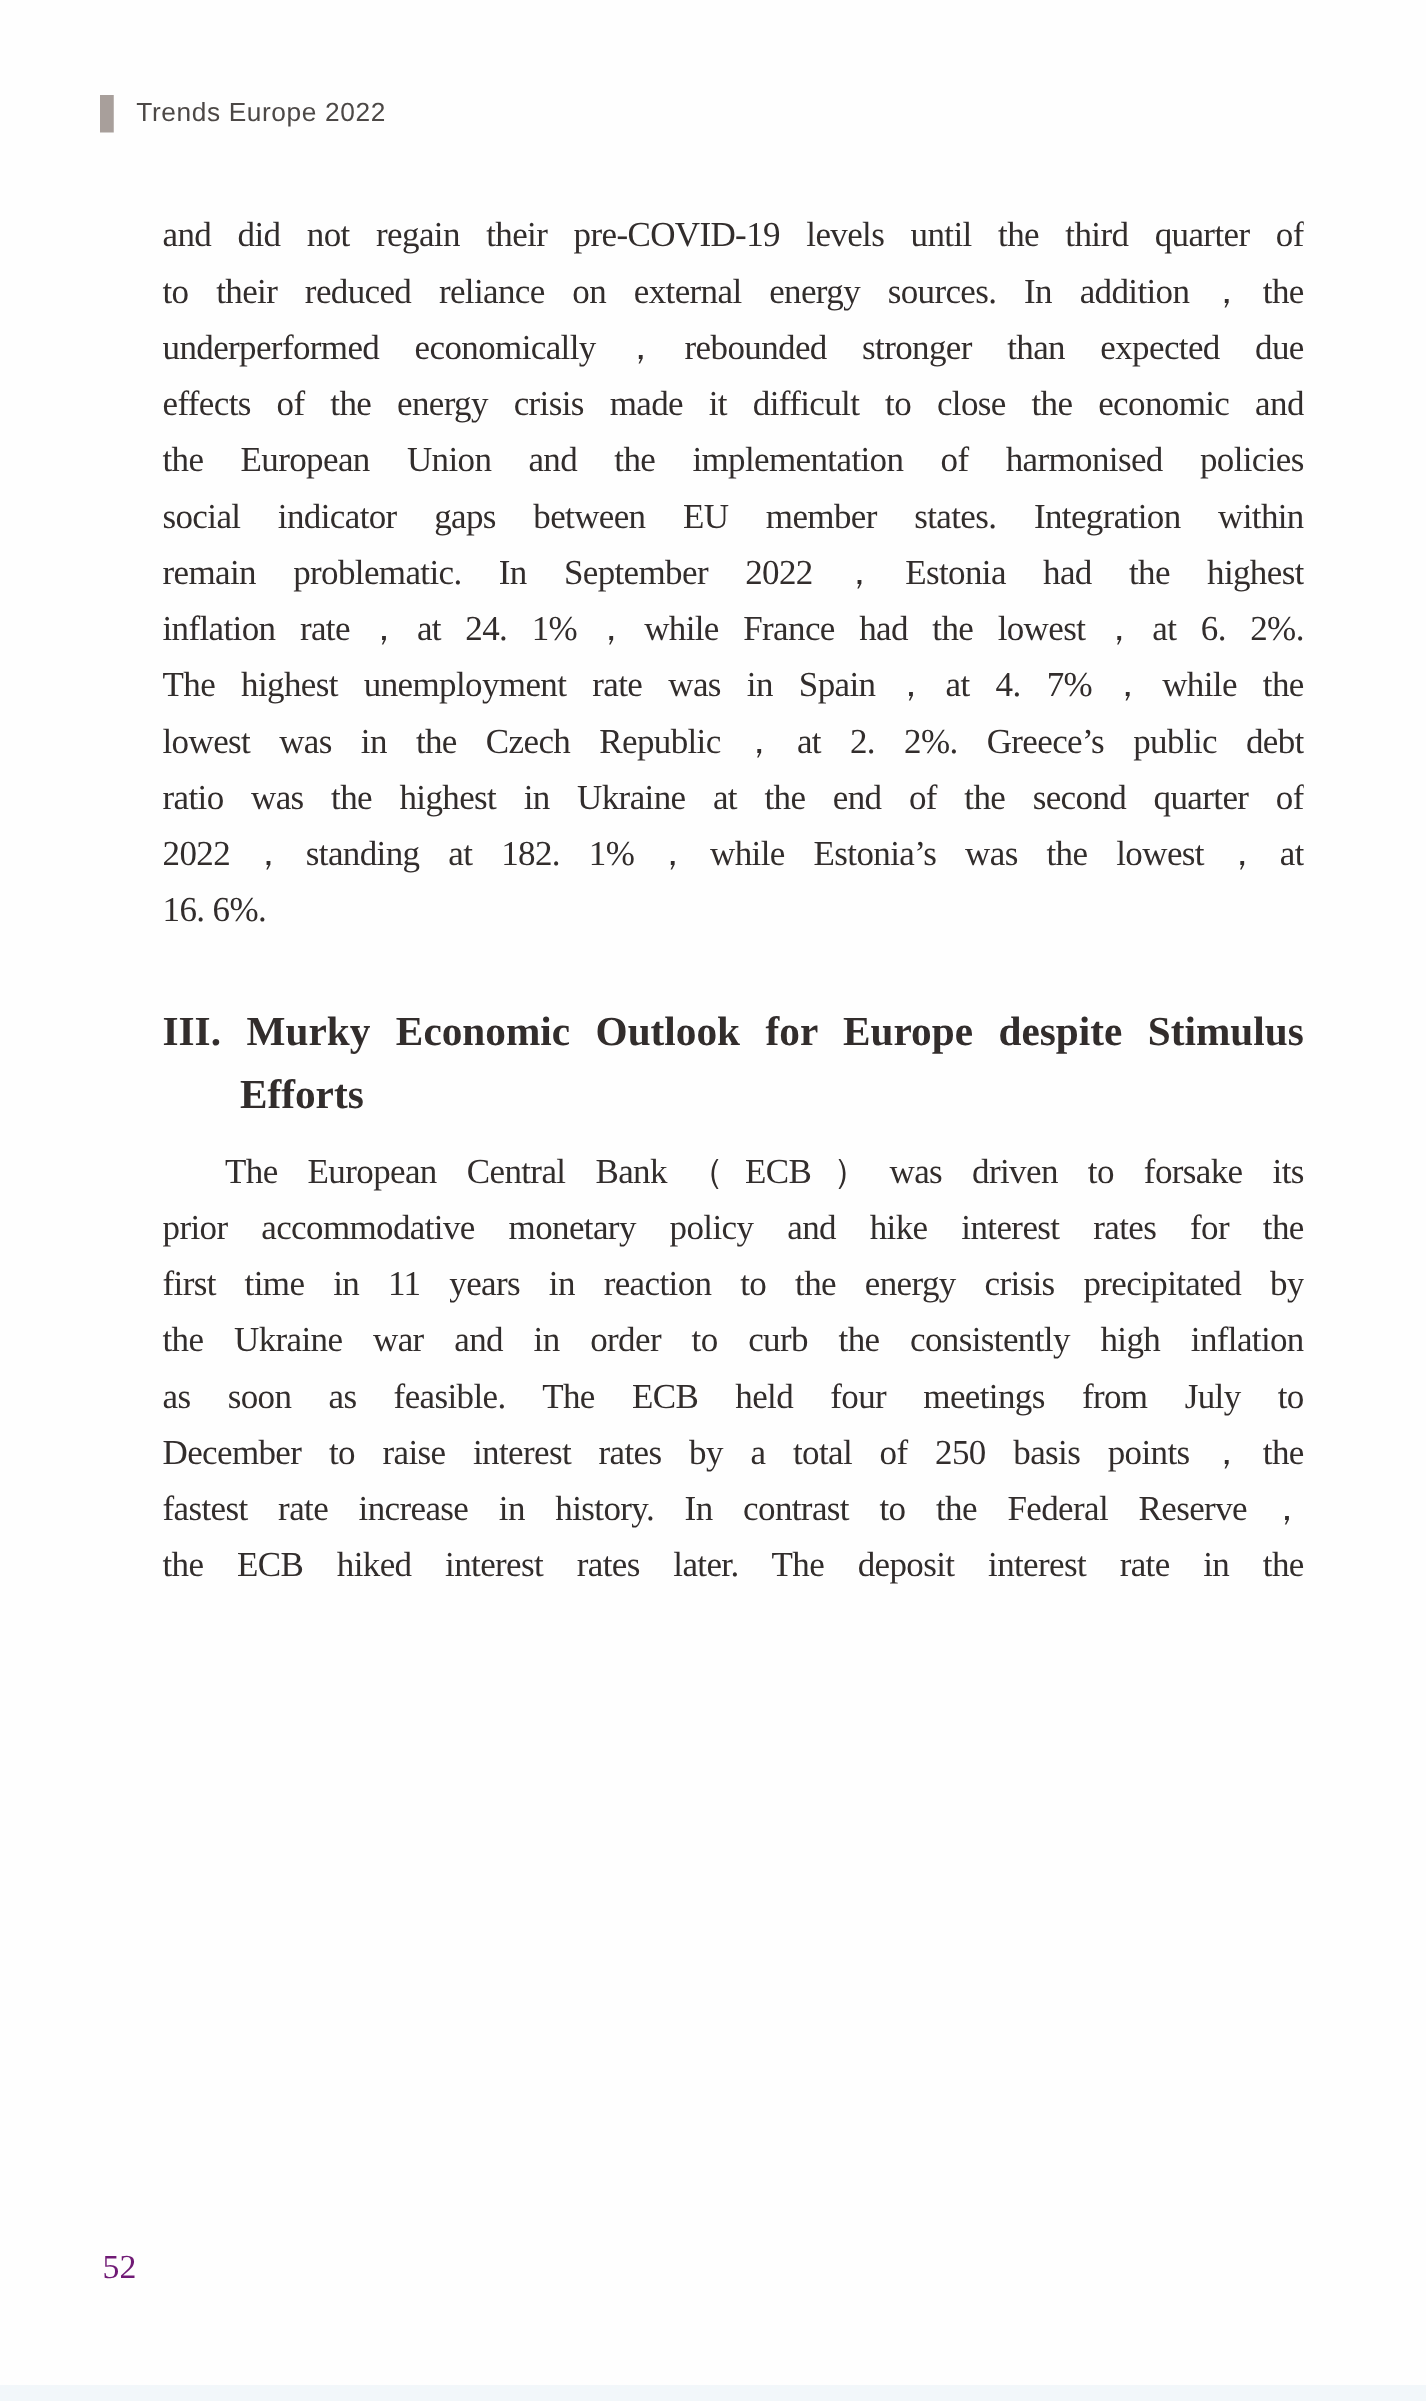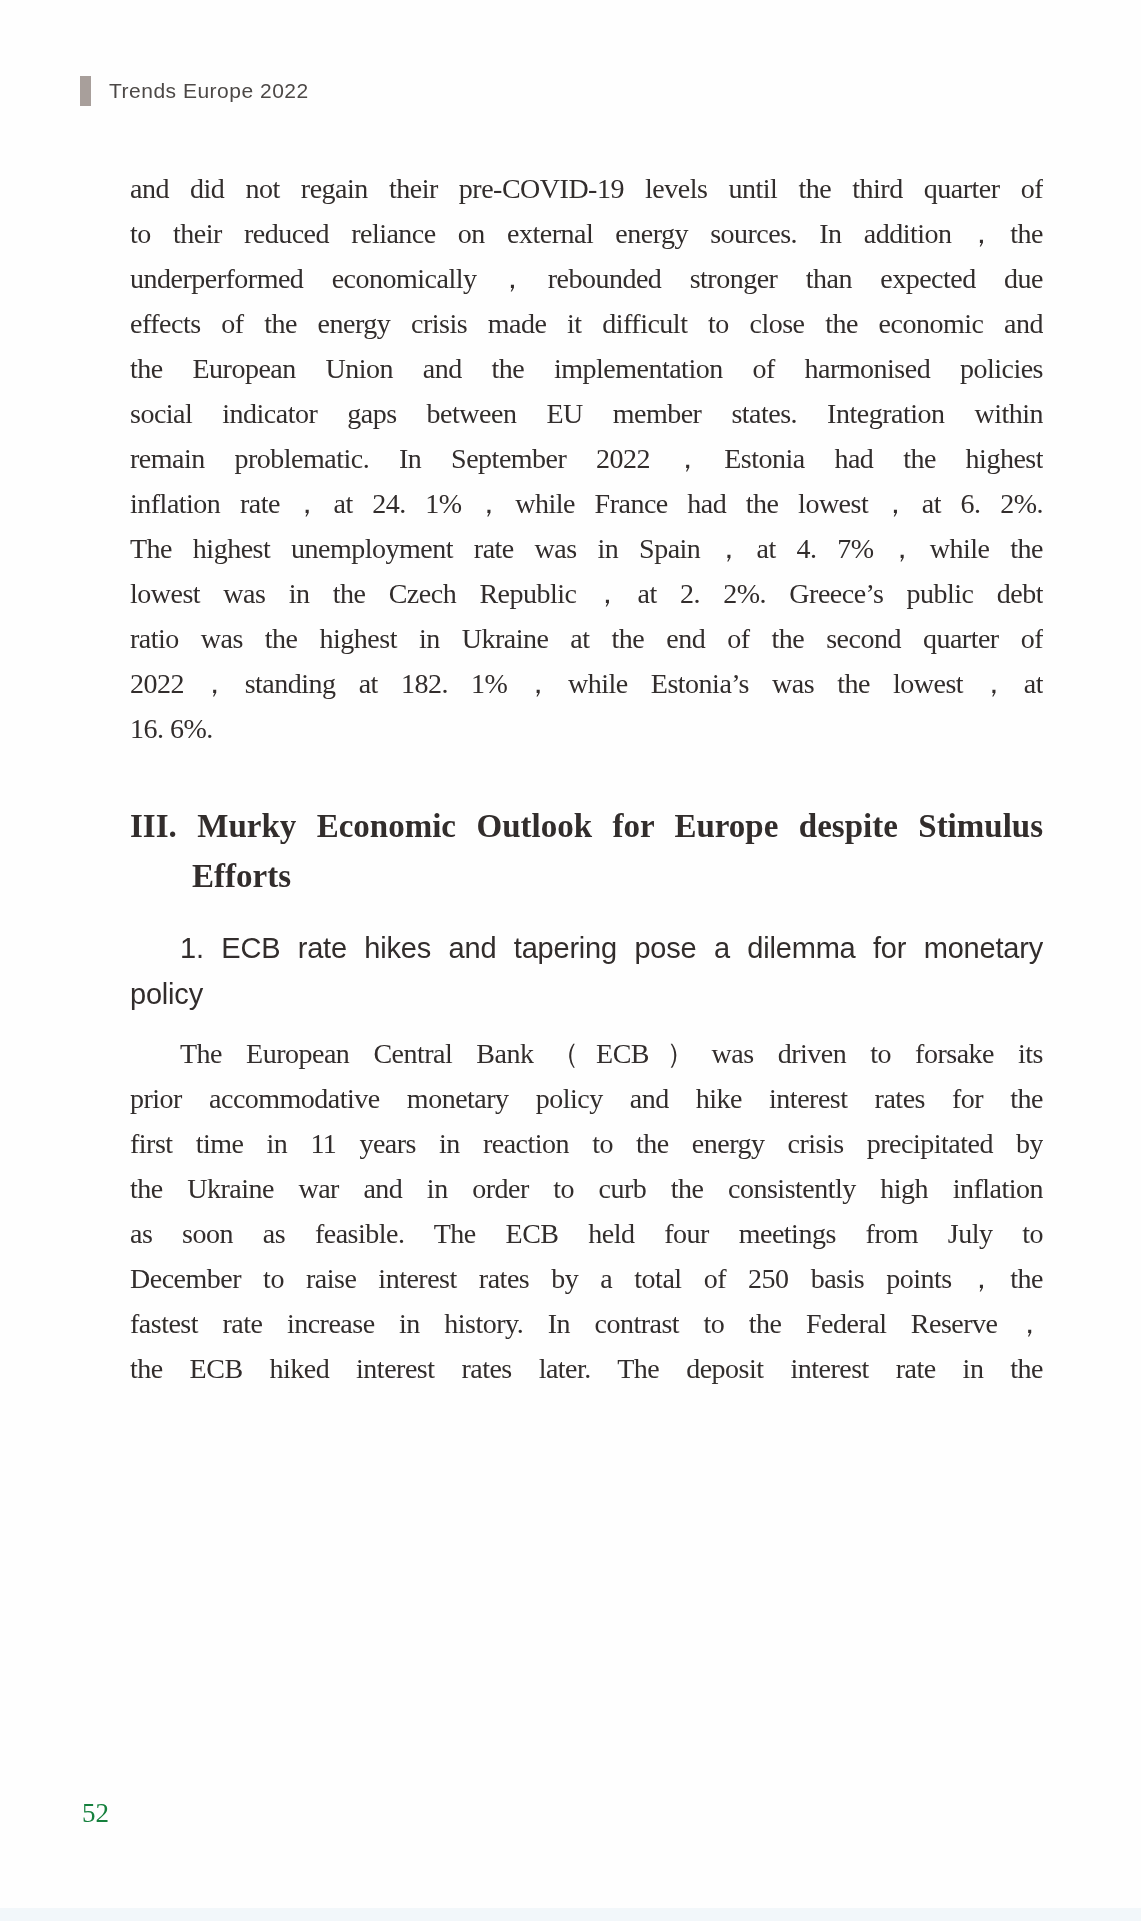--- a/index.html
+++ b/index.html
@@ -61,21 +61,21 @@
     font-family: "Liberation Sans", sans-serif;
     font-size: 29px; line-height: 46px; letter-spacing: -0.2px;
   }
   .sub-head .l2 { text-align-last: left; }
 
   .para2 { margin-top: 14px; }
 
   
   .pagenum {
     position: absolute; left: 82px; top: 1798px;
-    font-size: 27px; color: #15803d;
+    font-size: 27px; color: #701a75;
   }
 
   
   .bottom-strip {
     position: absolute; left: 0; right: 0; bottom: 0; height: 13px;
     background: #f2f7fa;
   }
 </style>
 </head>
 <body>
@@ -103,24 +103,20 @@
       <div class="bline">ratio was the highest in Ukraine at the end of the second quarter of</div>
       <div class="bline">2022，standing at 182. 1%，while Estonia’s was the lowest，at</div>
       <div class="bline last">16. 6%.</div>
     </div>
 
     <div class="sec-head">
       <div class="bline l1">III. Murky Economic Outlook for Europe despite Stimulus</div>
       <div class="bline l2">Efforts</div>
     </div>
 
-    <div class="sub-head">
-      <div class="bline l1 indent">1. ECB rate hikes and tapering pose a dilemma for monetary</div>
-      <div class="bline l2">policy</div>
-    </div>
 
     <div class="para2">
       <div class="bline indent">The European Central Bank（ECB）was driven to forsake its</div>
       <div class="bline">prior accommodative monetary policy and hike interest rates for the</div>
       <div class="bline">first time in 11 years in reaction to the energy crisis precipitated by</div>
       <div class="bline">the Ukraine war and in order to curb the consistently high inflation</div>
       <div class="bline">as soon as feasible. The ECB held four meetings from July to</div>
       <div class="bline">December to raise interest rates by a total of 250 basis points，the</div>
       <div class="bline">fastest rate increase in history. In contrast to the Federal Reserve，</div>
       <div class="bline">the ECB hiked interest rates later. The deposit interest rate in the</div>

